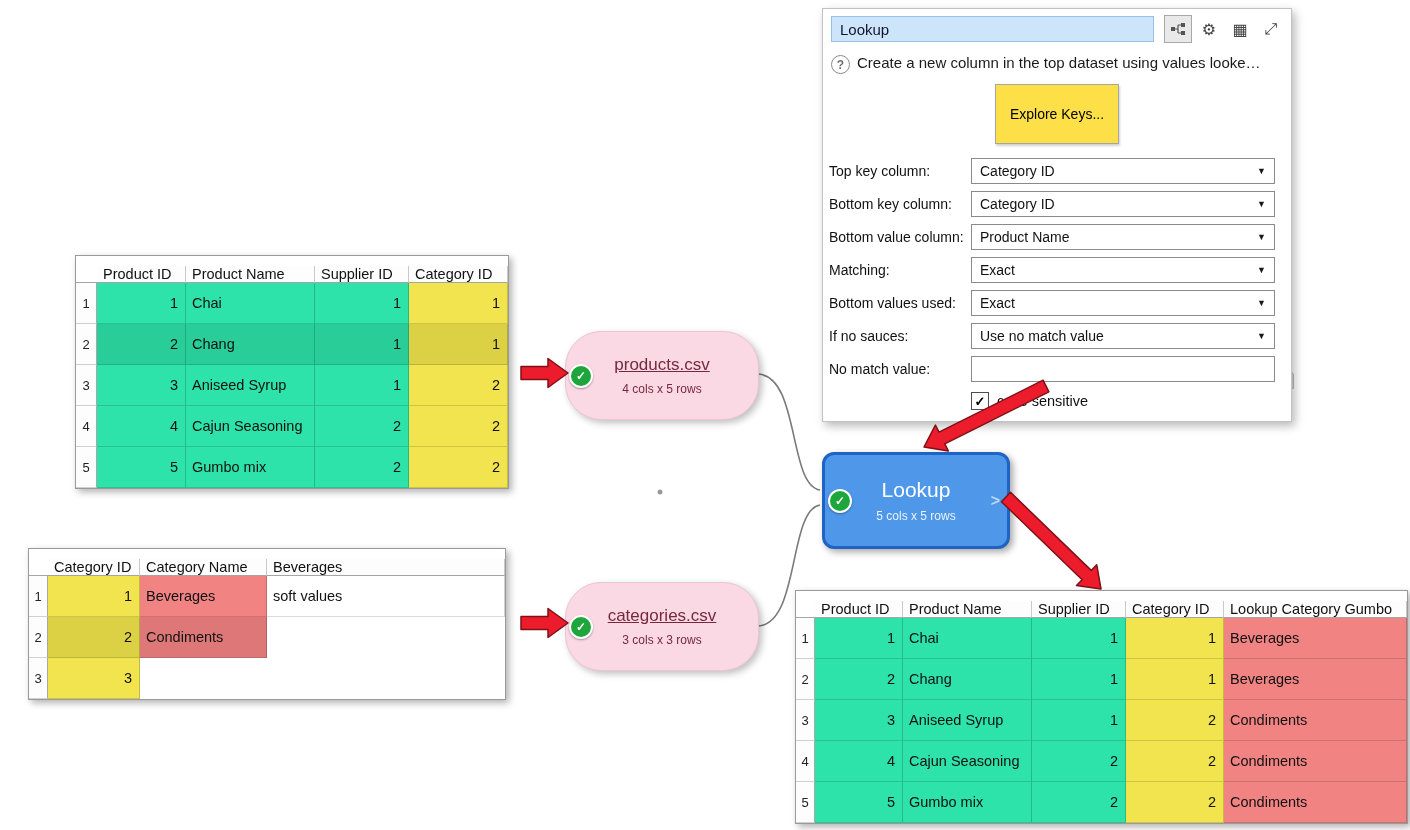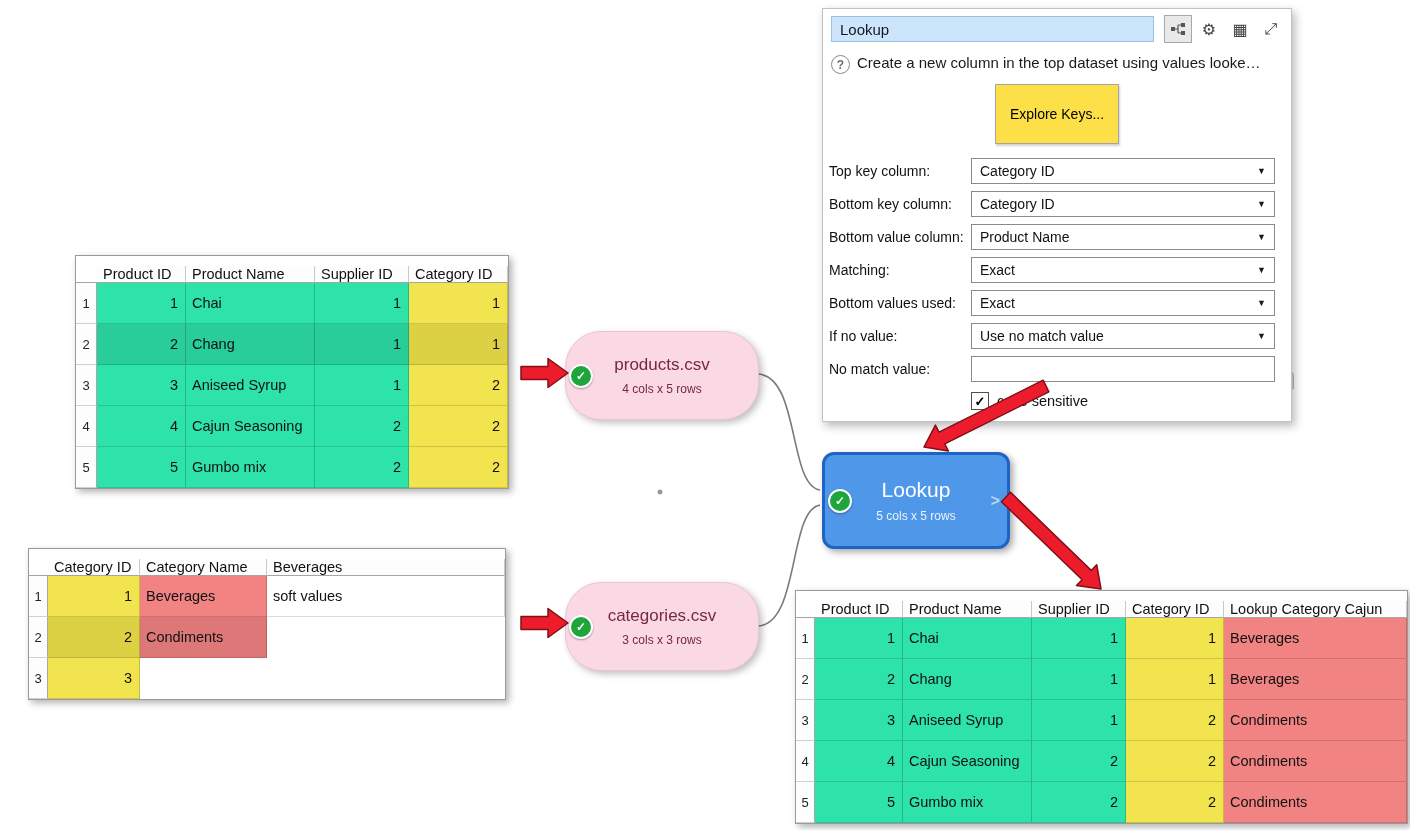--- a/index.html
+++ b/index.html
@@ -27,21 +27,21 @@
   .c-green{background:#2ee3a9;} .sel .c-green{background:#29cd98;}
   .c-yellow{background:#f1e44f;} .sel .c-yellow{background:#dcd045;}
   .c-coral{background:#f18383;} .sel .c-coral{background:#de7878;}
   .c-white{background:#ffffff;} .sel .c-white{background:#d9d9d9;}
 
   
   .node{position:absolute;z-index:3;display:flex;flex-direction:column;align-items:center;
         justify-content:center;gap:7px;cursor:pointer;}
   .node.pink{width:192px;height:87px;background:#fad9e5;border:1px solid #eec3d2;
              border-radius:36px;box-shadow:3px 3px 7px rgba(0,0,0,.25);}
-  .node.pink .node-title{color:#76293e;font-size:17px;}
+  .node.pink .node-title{color:#76293e;font-size:17px;text-decoration:underline;}
   .node.pink .node-sub{color:#76293e;font-size:12px;}
   .node.blue{width:182px;height:91px;background:#4e97e9;border:3px solid #1f63c4;
              border-radius:12px;box-shadow:3px 3px 7px rgba(0,0,0,.35);}
   .node.blue .node-title{color:#ffffff;font-size:21px;}
   .node.blue .node-sub{color:#eaf3fd;font-size:12px;}
   .badge{position:absolute;left:3px;top:50%;transform:translateY(-50%);width:20px;height:20px;
          border-radius:50%;background:#1ea53c;color:#fff;font-size:12px;font-weight:bold;
          display:flex;align-items:center;justify-content:center;border:2px solid #fff;
          box-shadow:0 1px 2px rgba(0,0,0,.35);}
   .chev{position:absolute;right:7px;top:50%;transform:translateY(-50%);
@@ -157,21 +157,21 @@
       </div>
     </div>
 
   <div class="dtable" id="result-table" style="left:795px;top:590px">
       <div class="thead">
         <div class="rn rn-h" style="width: 18px;"></div>
         <div class="th" style="width: 81px;">Product ID</div>
         <div class="th" style="width: 122px;">Product Name</div>
         <div class="th" style="width: 87px;">Supplier ID</div>
         <div class="th" style="width: 91px;">Category ID</div>
-        <div class="th" style="width: 176px;">Lookup Category Cajun</div>
+        <div class="th" style="width: 176px;">Lookup Category Gumbo</div>
       </div>
       <div class="trow">
         <div class="rn" style="width: 18px;">1</div>
         <div class="td c-green a-right" style="width: 80px;">1</div>
         <div class="td c-green a-left" style="width: 122px;">Chai</div>
         <div class="td c-green a-right" style="width: 86px;">1</div>
         <div class="td c-yellow a-right" style="width: 90px;">1</div>
         <div class="td c-coral a-left" style="width: 176px;">Beverages</div>
       </div>
       <div class="trow">
@@ -281,21 +281,21 @@
           </div>
         </div>
         <div class="frow">
           <div class="flabel">Bottom values used:</div>
           <div class="fctrl dd">
             <span>Exact</span>
             <span class="tri">▼</span>
           </div>
         </div>
         <div class="frow">
-          <div class="flabel">If no value:</div>
+          <div class="flabel">If no sauces:</div>
           <div class="fctrl dd">
             <span>Use no match value</span>
             <span class="tri">▼</span>
           </div>
         </div>
         <div class="frow">
           <div class="flabel">No match value:</div>
           <div class="fctrl inp">
             <span></span>
           </div>

